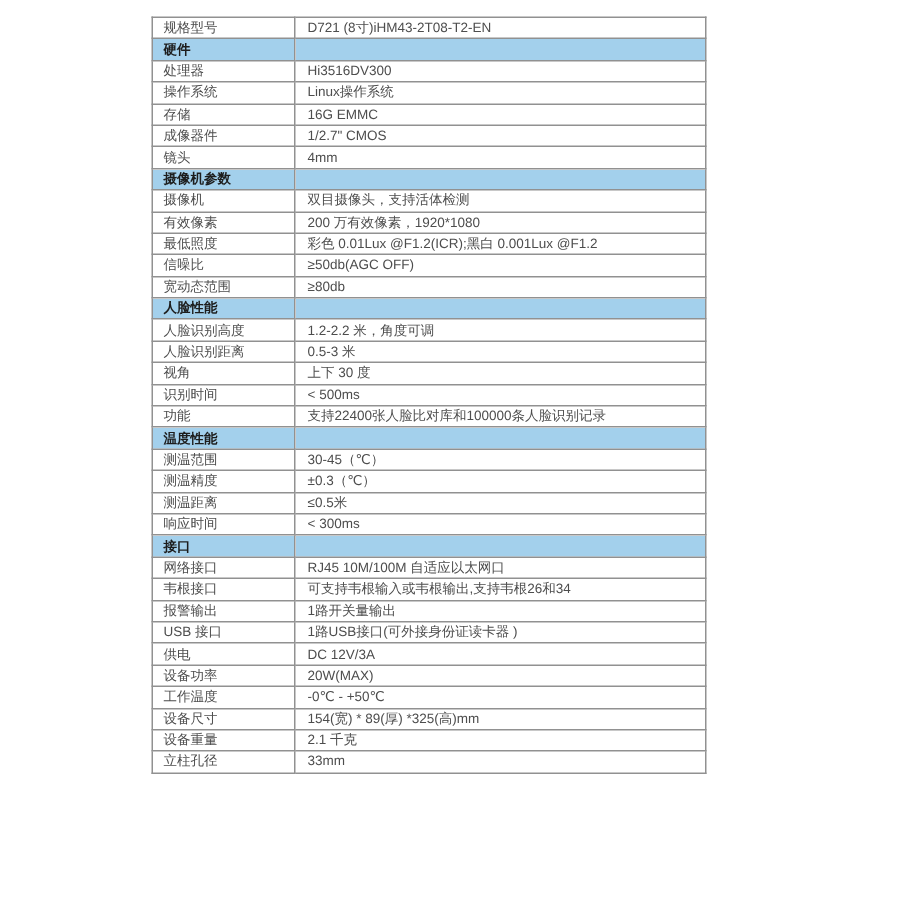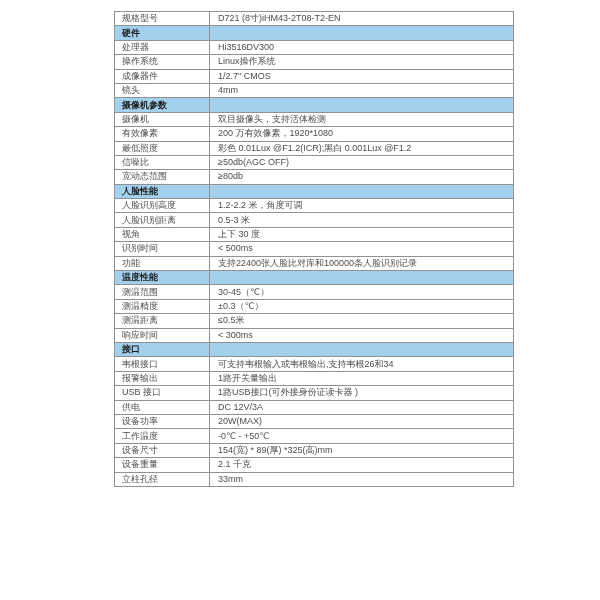--- a/index.html
+++ b/index.html
@@ -5,23 +5,23 @@
   * { margin: 0; padding: 0; box-sizing: border-box; }
   html, body {
     width: 600px; height: 600px;
     background: #ffffff;
     font-family: "Liberation Sans", "DejaVu Sans", sans-serif;
     position: relative;
     overflow: hidden;
   }
   .spec-table {
     position: absolute;
-    left: 114px;
+    left: 101px;
     top: 11px;
-    width: 400px;
+    width: 370px;
     border-collapse: collapse;
     table-layout: fixed;
   }
   .spec-table col.c-label { width: 95px; }
   .spec-table td {
     border: 1px solid #919191;
     font-size: 9px;
     line-height: 11px;
     color: var(--text-color, #4d4d4d);
     height: 14.4px;
@@ -55,20 +55,24 @@
         <td class="label-cell">硬件</td>
         <td class="value-cell"></td>
       </tr>
       <tr class="data-row">
         <td class="label-cell">处理器</td>
         <td class="value-cell">Hi3516DV300</td>
       </tr>
       <tr class="data-row">
         <td class="label-cell">操作系统</td>
         <td class="value-cell">Linux操作系统</td>
+      </tr>
+      <tr class="data-row">
+        <td class="label-cell">存储</td>
+        <td class="value-cell">16G EMMC</td>
       </tr>
       <tr class="data-row">
         <td class="label-cell">成像器件</td>
         <td class="value-cell">1/2.7" CMOS</td>
       </tr>
       <tr class="data-row">
         <td class="label-cell">镜头</td>
         <td class="value-cell">4mm</td>
       </tr>
       <tr class="section-row">
@@ -137,20 +141,24 @@
       </tr>
       <tr class="data-row">
         <td class="label-cell">响应时间</td>
         <td class="value-cell">&lt; 300ms</td>
       </tr>
       <tr class="section-row">
         <td class="label-cell">接口</td>
         <td class="value-cell"></td>
       </tr>
       <tr class="data-row">
+        <td class="label-cell">网络接口</td>
+        <td class="value-cell">RJ45 10M/100M 自适应以太网口</td>
+      </tr>
+      <tr class="data-row">
         <td class="label-cell">韦根接口</td>
         <td class="value-cell">可支持韦根输入或韦根输出,支持韦根26和34</td>
       </tr>
       <tr class="data-row">
         <td class="label-cell">报警输出</td>
         <td class="value-cell">1路开关量输出</td>
       </tr>
       <tr class="data-row">
         <td class="label-cell">USB 接口</td>
         <td class="value-cell">1路USB接口(可外接身份证读卡器 )</td>

